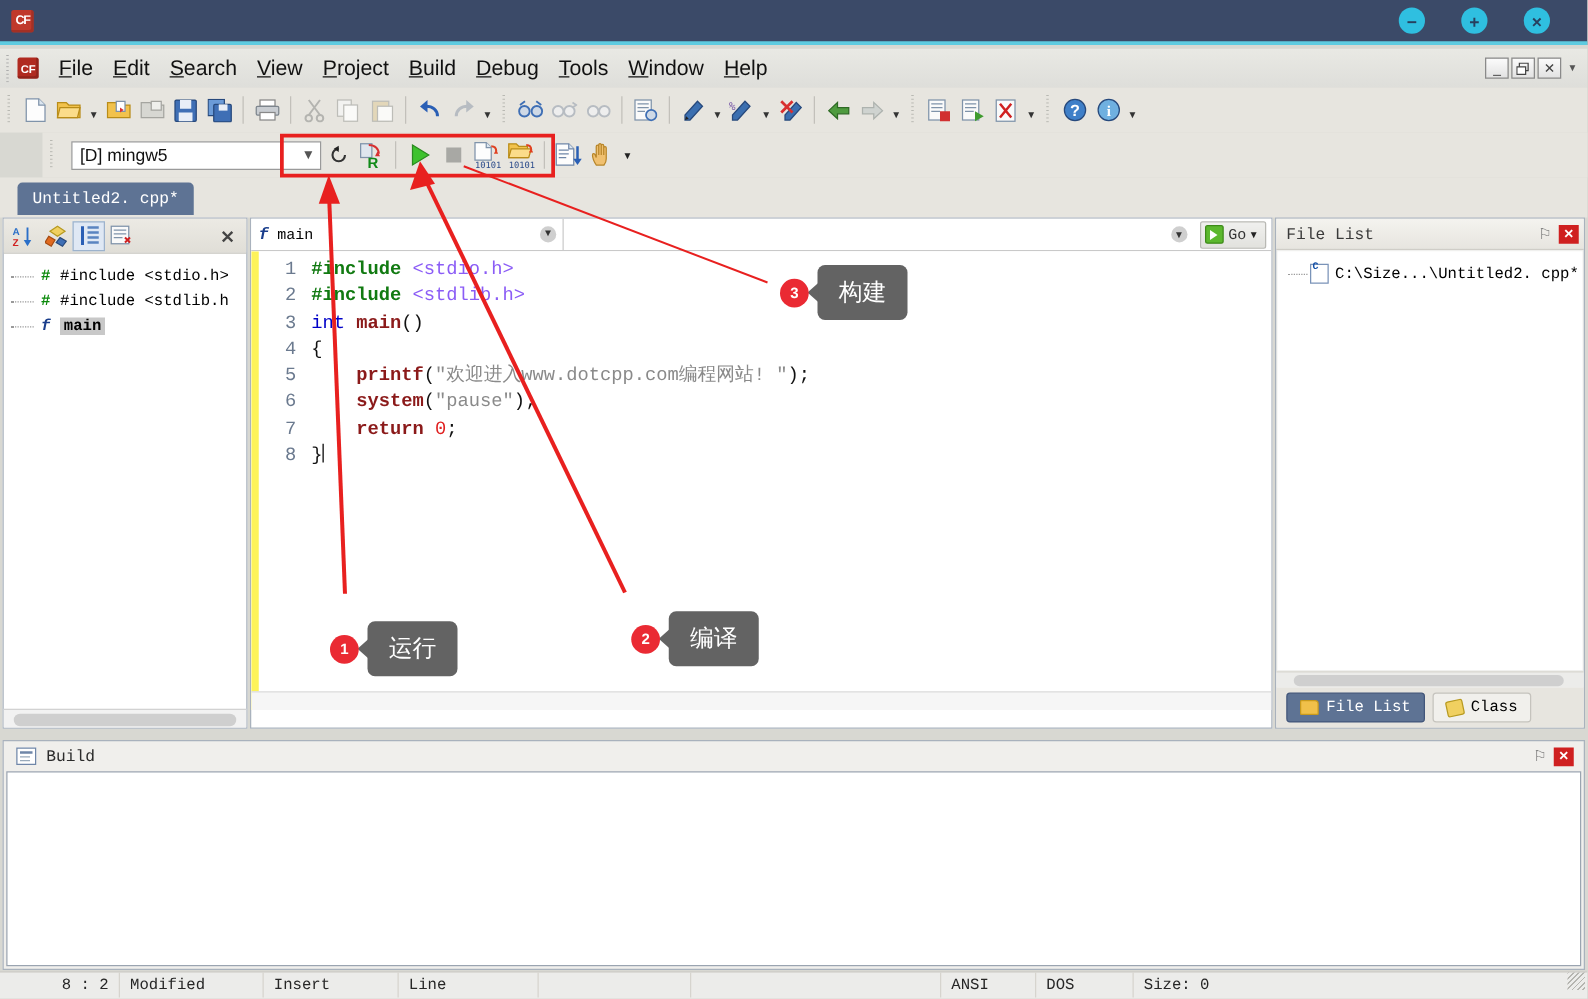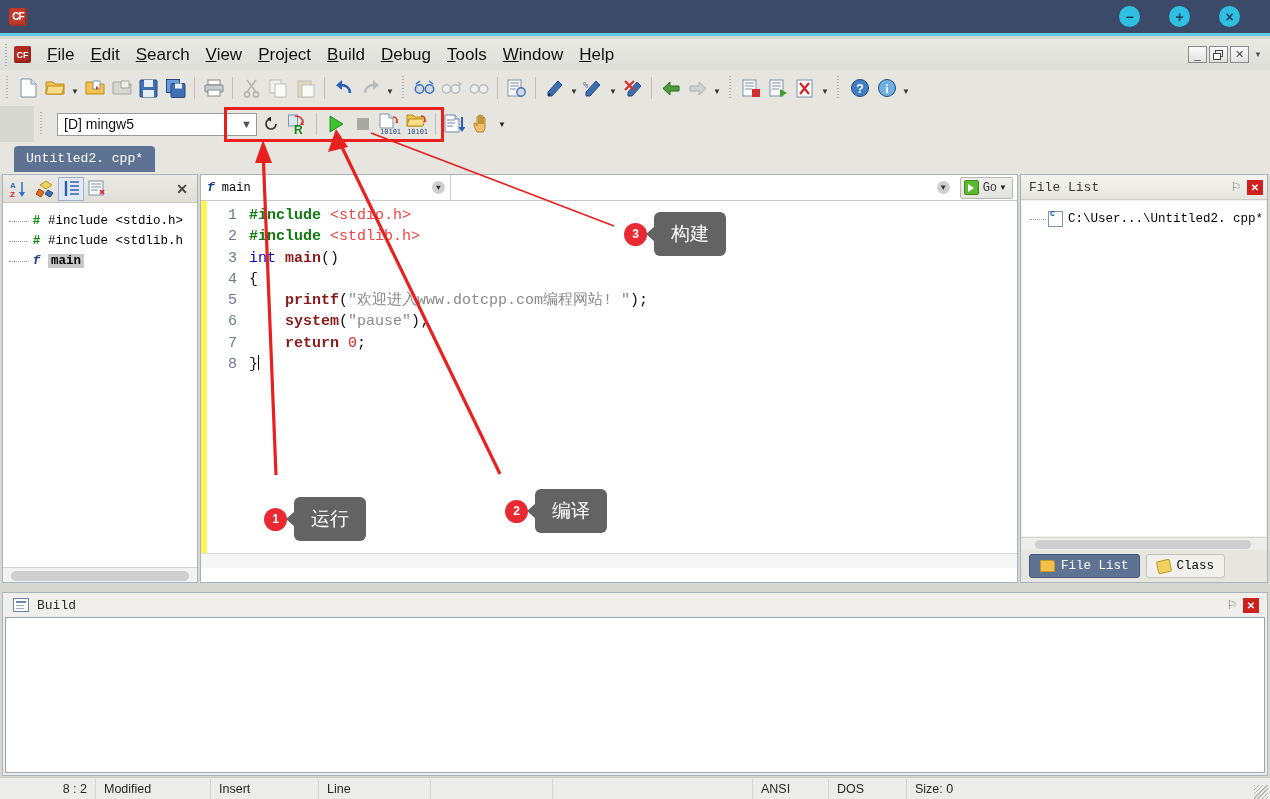--- a/index.html
+++ b/index.html
@@ -172,21 +172,21 @@
   #ed-body{ position:relative;height:367px;overflow:hidden;background:#fff;}
   #ed-marker{ position:absolute;left:0;top:0;width:6px;height:100%;background:#fdf35a;}
   #ed-code{
     position:absolute;left:6px;top:0;right:0;bottom:0;
     font-family:"Liberation Mono", monospace;font-size:15px;line-height:21.3px;padding-top:4px;
   }
   .cline{ display:flex; white-space:pre; height:21.3px; }
   .lnum{ width:42px;text-align:right;padding-right:12px;color:#6b7a8f;flex:0 0 auto;}
   .kw{ color:#0000c8; }
   .pp{ color:#117a11;font-weight:bold; }
-  .hdr{ color:#ef4444; }
+  .hdr{ color:#8b5cf6; }
   .fn{ color:#8b1a1a; font-weight:bold;}
   .str{ color:#8a8a8a; }
   .num{ color:#e02020; }
   .pun{ color:#111; }
   .caret-bar{ display:inline-block;width:1px;height:15px;background:#000;vertical-align:-2px;}
   #ed-hscroll{ position:absolute;left:0;bottom:0;width:100%;height:15px;background:#f6f6f6;border-top:1px solid #dcdcdc;}
 
   
   #rightpanel{
     position:absolute;left:1020px;top:0;width:248px;height:409px;
@@ -222,22 +222,22 @@
                box-shadow:0 3px 0 #9ab;}
   #bp-title{ font-family:"Liberation Mono", monospace;font-size:13px;color:#2b2b2b;}
   #bp-pin{ margin-left:auto;width:16px;text-align:center;color:#777;font-size:12px;cursor:pointer;}
   #bp-close{ width:16px;height:15px;background:#cf2020;color:#fff;font-size:10px;font-weight:bold;
              display:flex;align-items:center;justify-content:center;margin-left:3px;margin-right:4px;cursor:pointer;}
   #bp-body{ flex:1;background:#fff;margin:0 2px 2px;border:1px solid #9aa4b0;position:relative;}
 
   
   #statusbar{
     position:absolute;left:0;bottom:0;width:1270px;height:22px;background:#ececea;
-    border-top:1px solid #c9c7c1;display:flex;align-items:flex-end;
-    font-family:Liberation Sans, sans-serif;font-size:12.5px;color:#262626;
+    border-top:1px solid #c9c7c1;display:flex;align-items:flex-start;
+    font-family:Liberation Mono, monospace;font-size:12.5px;color:#262626;
   }
   .scell{ height:20px;display:flex;align-items:center;padding:0 8px;border-right:1px solid #d6d4ce;white-space:nowrap;}
   #sb-grip{ margin-left:auto;width:14px;height:14px;margin-right:2px;
     background-image:repeating-linear-gradient(135deg,#b5b5b0 0 1px,transparent 1px 3px);}
 
   
   .callout{ position:absolute; display:flex; align-items:center; z-index:60; }
   .co-badge{
     width:23px;height:23px;border-radius:50%;background:#ea2a33;color:#fff;
     font-size:12px;font-weight:bold;display:flex;align-items:center;justify-content:center;
@@ -644,21 +644,21 @@
   <div id="rightpanel">
     <div id="rp-head">
       <div id="rp-title">File List</div>
       <div id="rp-pin">⚐</div>
       <div id="rp-close">✕</div>
     </div>
     <div id="rp-list">
       <div class="flrow">
         <span class="tdash"></span>
         <span class="cppico"></span>
-        <span>C:\User...\Untitled2. cpp*</span>
+        <span>C:\Size...\Untitled2. cpp*</span>
       </div>
     </div>
     <div id="rp-hscroll">
       <div id="rp-hthumb"></div>
     </div>
     <div id="rp-tabs">
       <div class="rptab active">
         <span class="folder-ico"></span>
         <span>File List</span>
       </div>

